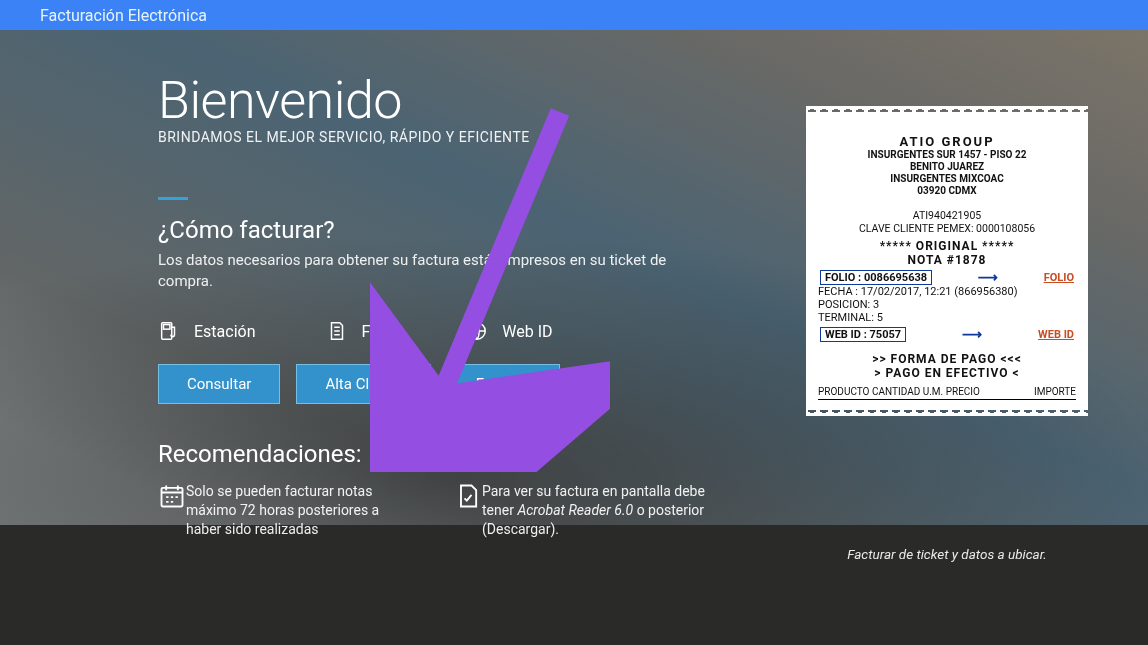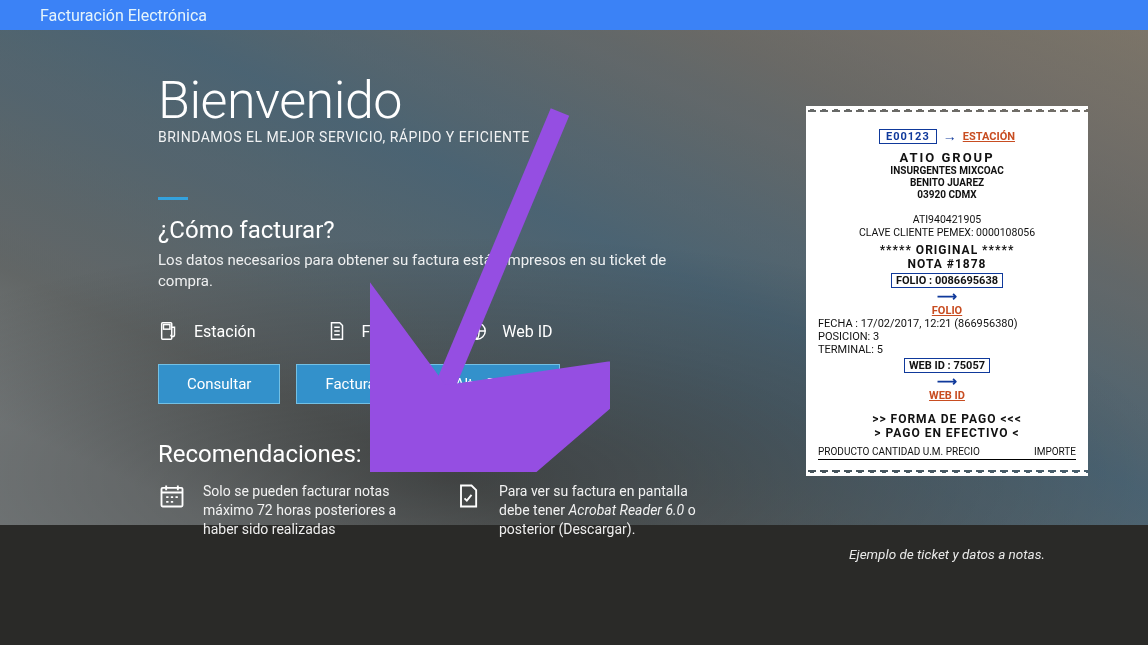--- a/index.html
+++ b/index.html
@@ -14,38 +14,38 @@
     .blue-dash { width:30px; height:3px; background:#2aa4e6; margin:52px 0 16px 0; }
     .howto { font-size:24px; font-weight:400; margin-bottom:6px; }
     .howto-desc { font-size:15px; line-height:1.4; opacity:.9; max-width:560px; }
     .fields { display:flex; gap:70px; margin:28px 0 22px 0; }
     .field { display:flex; align-items:center; gap:14px; font-size:16px; }
     .field svg { width:22px; height:22px; stroke:#fff; fill:none; stroke-width:1.6; }
     .btnrow { display:flex; gap:16px; }
     .btn { background:#2a93d3; border:1px solid #6cc2ea; color:#fff; padding:10px 28px; font-size:15px; cursor:pointer; }
     .recs { font-size:24px; margin-top:36px; font-weight:400; }
     .rec-row { display:flex; gap:36px; margin-top:14px; }
-    .rec { display:flex; gap:17px; max-width:260px; }
+    .rec { display:flex; gap:0; max-width:260px; }
     .rec svg { width:28px; height:28px; stroke:#fff; fill:none; flex-shrink:0; stroke-width:1.6; }
     .rec-text { font-size:14px; line-height:1.35; opacity:.92; }
     .rec-text em { font-style:italic; }
     
     .receipt { position:absolute; right:60px; top:82px; width:282px; background:#fff; color:#111; padding:16px 12px 10px 12px; font-family: "Courier New", monospace; font-size:11px; text-align:center; z-index:2;}
     .receipt::before, .receipt::after { content:""; position:absolute; left:0; right:0; height:8px; background: radial-gradient(circle at 6px 0, transparent 5px, #fff 5px) repeat-x; background-size:12px 8px; }
     .receipt::before { top:-6px; transform:scaleY(-1);}
     .receipt::after { bottom:-6px;}
     .rc-row { display:flex; align-items:center; justify-content:center; gap:6px; position:relative; }
     .boxed { border:1.5px solid #0b39a6; padding:0 6px; font-weight:bold; color:#0b39a6; letter-spacing:1px; }
     .arrow-r { color:#0b39a6; font-weight:bold; font-size:14px;}
     .lbl { color:#d34a1a; font-weight:bold; font-size:11px; text-decoration:underline; }
     .rc-company { font-weight:bold; letter-spacing:2px; font-size:13px; margin-top:6px;}
     .rc-addr { font-weight:bold; font-size:10px; line-height:1.2;}
     .rc-small { font-size:10.5px; margin-top:12px; }
     .rc-stars { font-weight:bold; font-size:12px; letter-spacing:1px; margin-top:4px;}
-    .rc-line { display:flex; justify-content:space-between; align-items:center; padding:0 2px; margin-top:2px;flex-direction:column;}
+    .rc-line { display:flex; justify-content:space-between; align-items:center; padding:0 2px; margin-top:2px;}
     .rc-left { text-align:left; }
     .box2 { border:1.5px solid #0b39a6; padding:0 4px; font-weight:bold; display:inline-block;}
     .pay { font-weight:bold; font-size:12px; letter-spacing:1px;text-align:center; }
     .prodhdr { font-size:10px; border-bottom:1px solid #000; padding-bottom:2px; display:flex; justify-content:space-between;}
     .caption { position:absolute; right:60px; top:516px; width:282px; text-align:center; font-style:italic; font-size:13.5px; opacity:.9; z-index:2;}
     
     .hint-arrow { position:absolute; left:370px; top:72px; width:240px; height:370px; z-index:5; pointer-events:none;}
   </style>
 </head>
 <body>
@@ -82,22 +82,22 @@
         <svg viewBox="0 0 24 24">
             <circle cx="12" cy="12" r="9"></circle>
             <path d="M3 12h18M12 3c3 3 3 15 0 18M12 3c-3 3-3 15 0 18"></path>
           </svg>
         <span>Web ID</span>
       </div>
     </div>
 
     <div class="btnrow">
       <button class="btn">Consultar</button>
+      <button class="btn">Alta Cliente</button>
       <button class="btn">Facturar</button>
-      <button class="btn">Alta Cliente</button>
     </div>
 
     <div class="recs">Recomendaciones:</div>
     <div class="rec-row">
       <div class="rec">
         <svg viewBox="0 0 24 24">
             <rect x="3" y="5" width="18" height="16" rx="1"></rect>
             <path d="M3 9h18M7 3v4M17 3v4M7 13h2M11 13h2M15 13h2M7 17h2M11 17h2"></path>
           </svg>
         <div class="rec-text">Solo se pueden facturar notas máximo 72 horas posteriores a haber sido realizadas</div>
@@ -108,28 +108,24 @@
             <path d="M9 14l2 2 4-5"></path>
           </svg>
         <div class="rec-text">
           <span>Para ver su factura en pantalla debe tener </span><em>Acrobat Reader 6.0</em><span> o posterior (Descargar).</span>
         </div>
       </div>
     </div>
   </div>
 
   <div class="receipt">
-    <div class="rc-row">
-      <span class="boxed">E00123</span>
-      <span class="arrow-r">→</span>
-      <span class="lbl">ESTACIÓN</span>
-    </div>
     <div class="rc-company">ATIO GROUP</div>
+    <div class="rc-addr">INSURGENTES SUR 1457 - PISO 22</div>
+    <div class="rc-addr">BENITO JUAREZ</div>
     <div class="rc-addr">INSURGENTES MIXCOAC</div>
-    <div class="rc-addr">BENITO JUAREZ</div>
     <div class="rc-addr">03920 CDMX</div>
     <div class="rc-small">ATI940421905</div>
     <div class="rc-small" style="margin-top:0">CLAVE CLIENTE PEMEX: 0000108056</div>
     <div class="rc-stars">***** ORIGINAL *****</div>
     <div class="rc-stars" style="margin-top:0">NOTA #1878</div>
 
     <div class="rc-line">
       <span class="box2 rc-left"><span>FOLIO</span>&nbsp;:&nbsp;<span>0086695638</span></span>
       <span class="arrow-r">⟶</span>
       <span class="lbl">FOLIO</span>
@@ -145,21 +141,21 @@
     <div style="height:10px"></div>
     <div class="pay">&gt;&gt; FORMA DE PAGO &lt;&lt;&lt;</div>
     <div class="pay">&gt; PAGO EN EFECTIVO &lt;</div>
     <div style="height:6px"></div>
     <div class="prodhdr">
       <span>PRODUCTO CANTIDAD U.M. PRECIO</span>
       <span>IMPORTE</span>
     </div>
   </div>
 
-  <div class="caption">Ejemplo de ticket y datos a notas.</div>
+  <div class="caption">Facturar de ticket y datos a ubicar.</div>
 
   <svg class="hint-arrow" viewBox="0 0 240 370">
     <defs>
       <marker id="ah" markerWidth="20" markerHeight="20" refX="8" refY="10" orient="auto">
         <path d="M0,0 L20,10 L0,20 L6,10 z" fill="#9a4bf0"></path>
       </marker>
     </defs>
     <line x1="190" y1="10" x2="60" y2="320" stroke="#9a4bf0" stroke-width="20" marker-end="url(#ah)"></line>
   </svg>
 </div>

